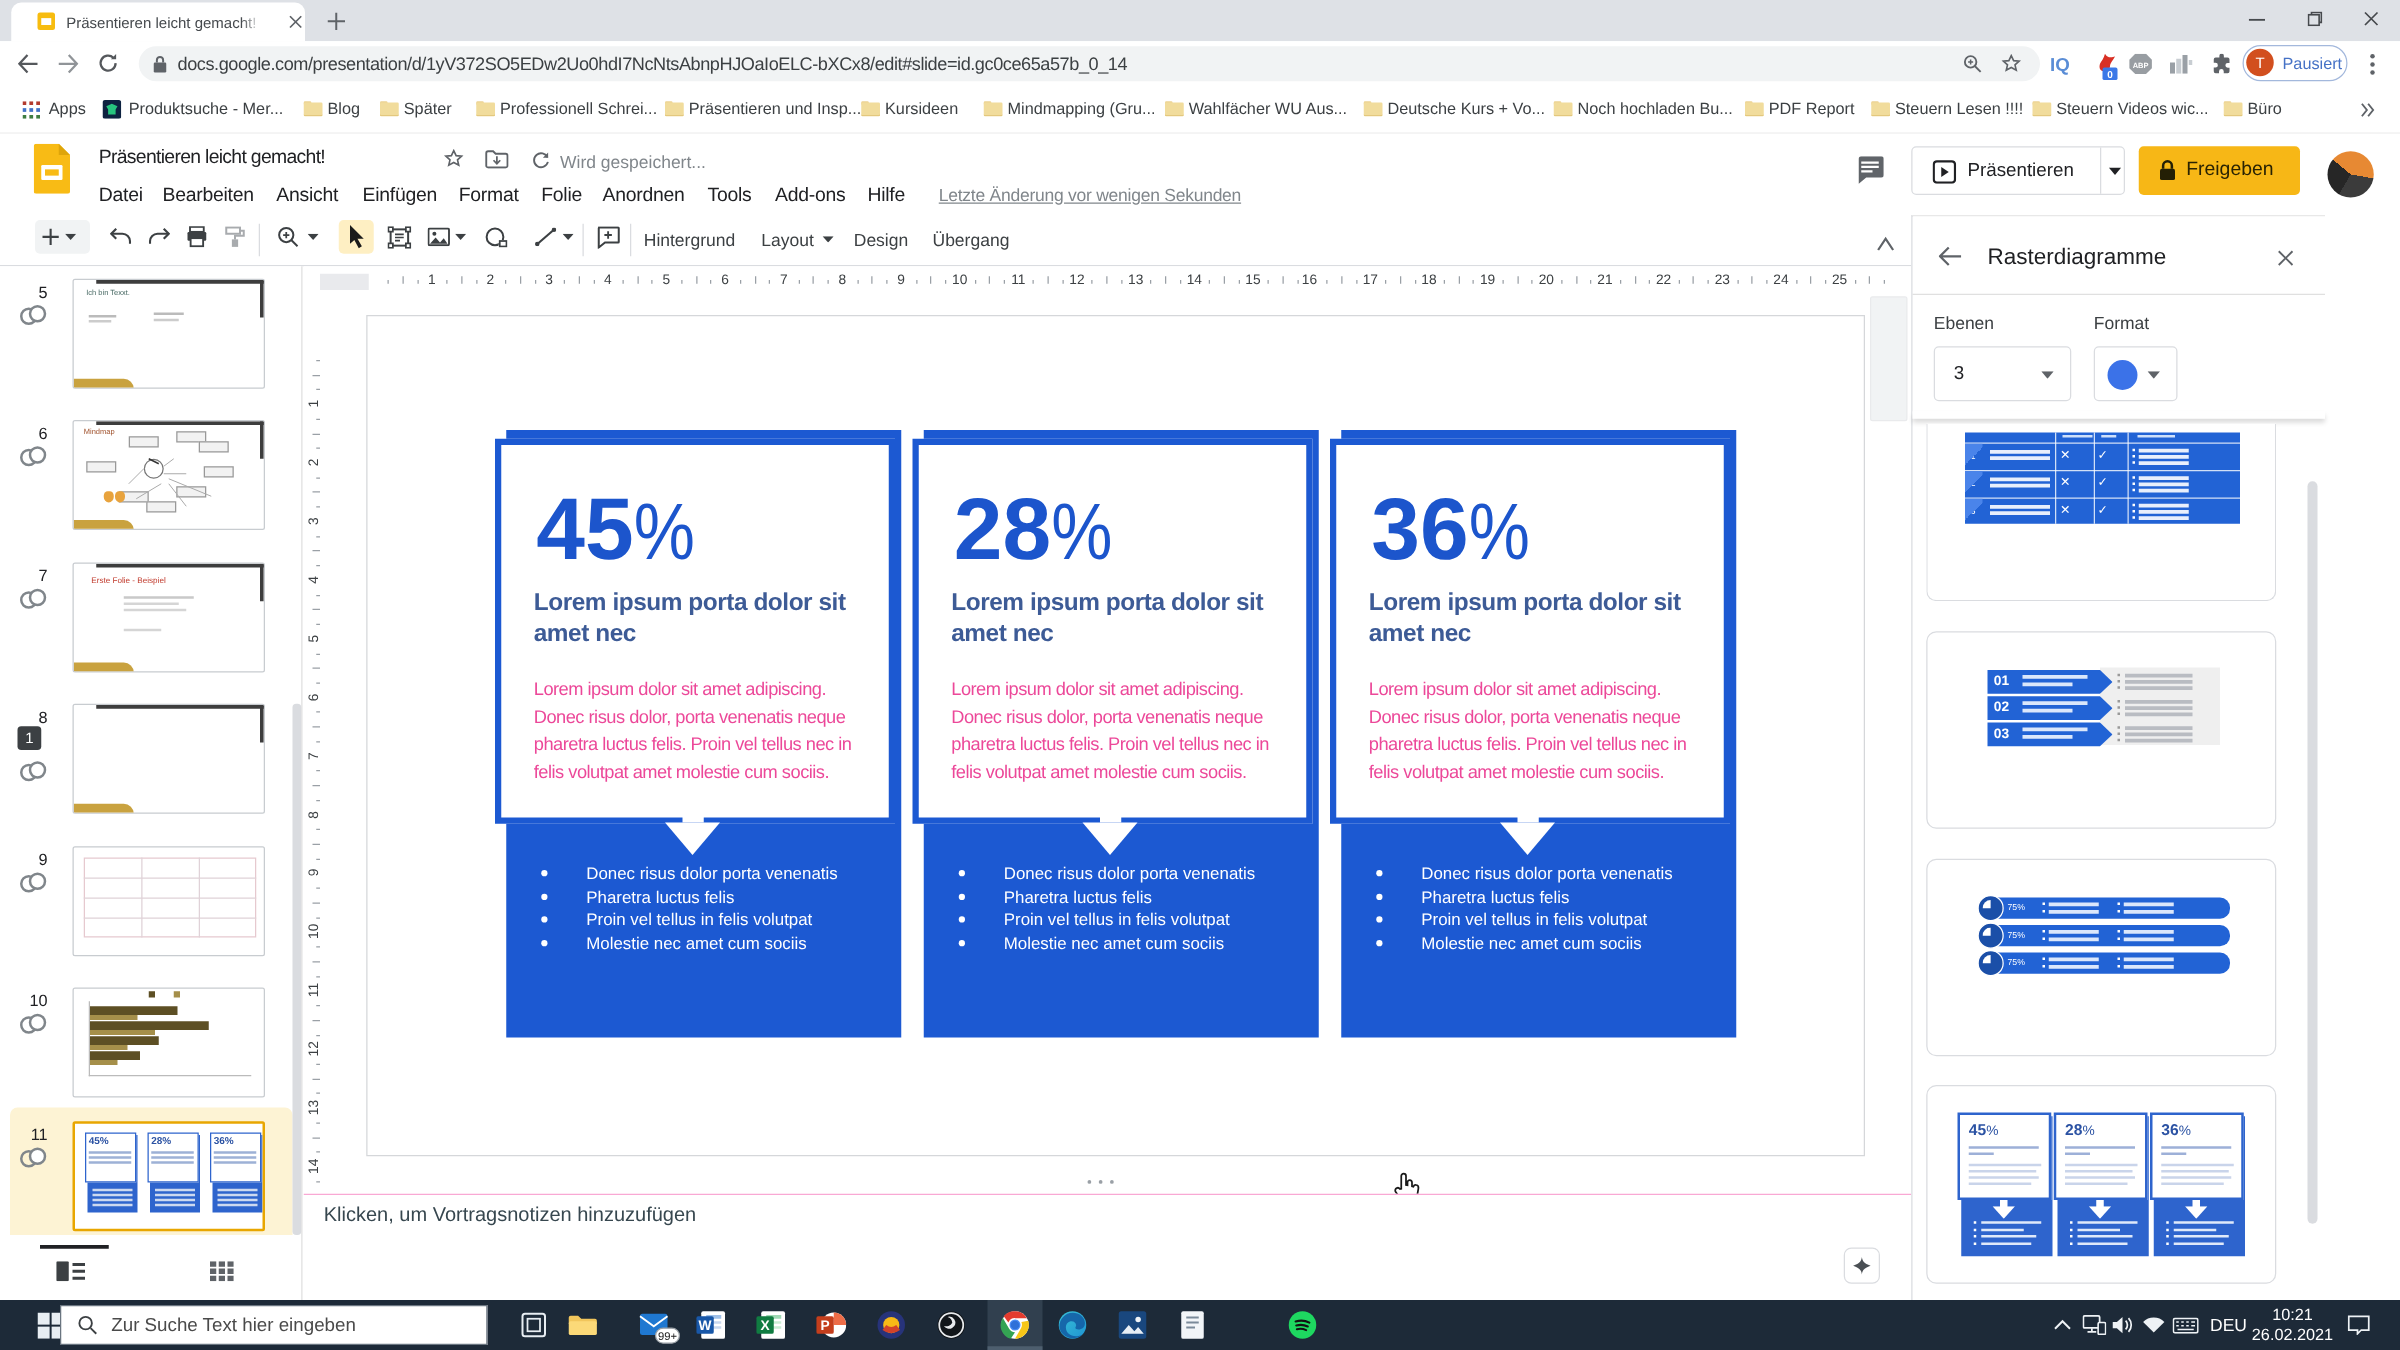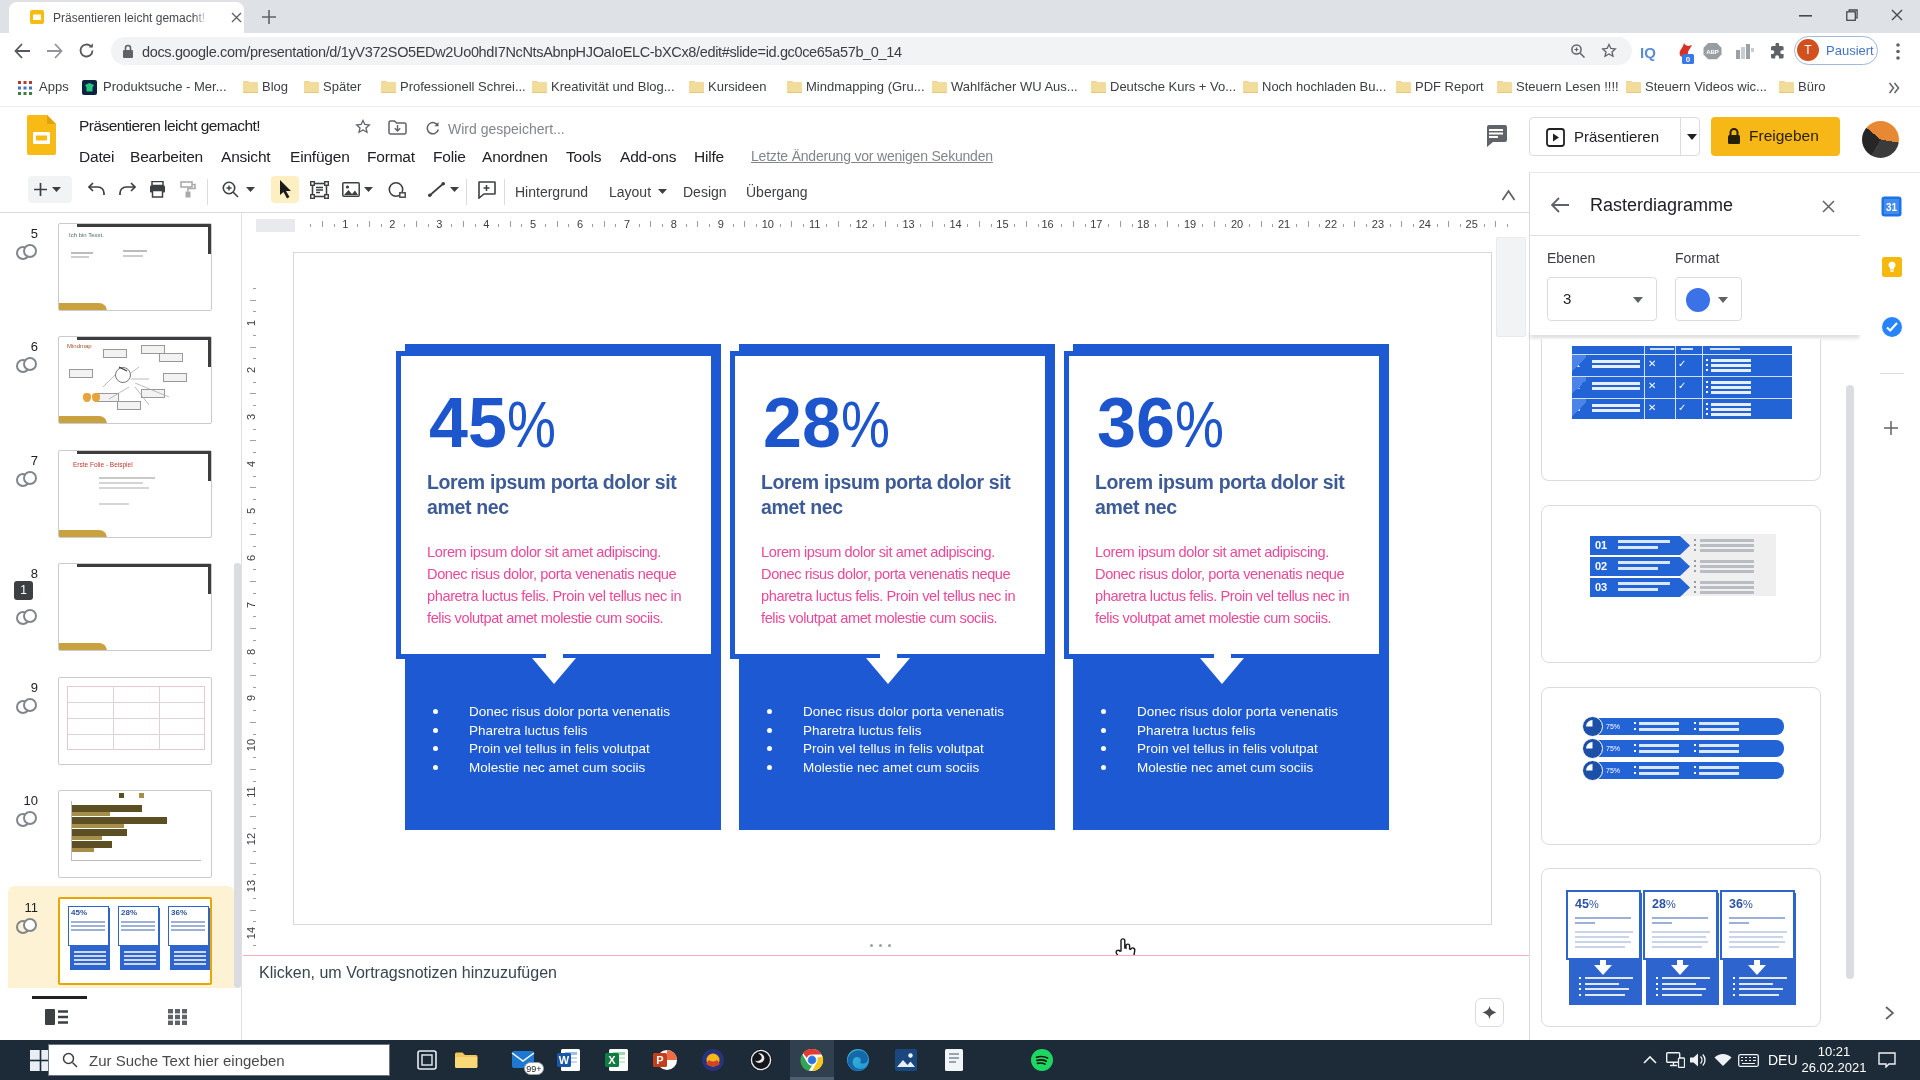--- a/index.html
+++ b/index.html
@@ -30,21 +30,21 @@
 #filmbottom{position:absolute;left:0;top:988px;width:242px;height:52px;background:#fff;border-right:1px solid #e0e0e0}
 #canvas{position:absolute;left:243px;top:213px;width:1286px;height:742px;background:#fff}
 #page{position:absolute;left:50px;top:39px;width:1199px;height:673px;background:#fff;border:1px solid #d5d7da}
 .card{position:absolute;top:131px;width:326px;height:486px}
 .card-blue{position:absolute;left:9px;top:0;width:316px;height:486px;background:#1c59d2}
 .card-white{position:absolute;left:0;top:7px;width:320px;height:308px;background:#fff;border:5px solid #1c59d2}
 .bignum{position:absolute;left:33px;top:39.7px;color:#1c55cc;font-size:70px;font-weight:bold;line-height:78px;letter-spacing:0}
 .pct{display:inline-block;font-size:64px;font-weight:normal;transform:scaleX(0.86);transform-origin:0 50%}
 .chead{position:absolute;left:31px;top:125.7px;width:272px;font-size:19.5px;letter-spacing:-0.35px;line-height:25.5px;color:#3d5b96;font-weight:bold}
 .cpara{position:absolute;left:31px;top:196.5px;width:300px;font-size:14.6px;letter-spacing:-0.4px;line-height:22px;color:#ec4899}
-.cbul{position:absolute;left:73px;top:359px;width:240px;font-size:13.5px;line-height:18.7px;color:#fff}
+.cbul{position:absolute;left:73px;top:346px;width:240px;font-size:13.5px;line-height:18.7px;color:#fff}
 .cbul div{position:relative}
 .cbul div:before{content:"";position:absolute;left:-36px;top:6px;width:5px;height:5px;background:#fff;border-radius:50%}
 .arrow-stem{position:absolute;left:149.5px;top:303px;width:17px;height:11px;background:#fff}
 .arrow-head{position:absolute;left:136px;top:314px;width:0;height:0;border-left:22px solid transparent;border-right:22px solid transparent;border-top:26px solid #fff}
 #notes{position:absolute;left:243px;top:955px;width:1286px;height:85px;background:#fff;border-top:1px solid #f9a8d4}
 #panel{position:absolute;left:1529px;top:172px;width:331px;height:868px;background:#fff;border-left:1px solid #dadce0;border-top:1px solid #e8e8e8}
 .pcard{position:absolute;left:11px;width:280px;border:1px solid #dadce0;border-radius:8px;background:#fff}
 #gbar{position:absolute;left:1860px;top:172px;width:60px;height:868px;background:#fff;border-top:1px solid #e8e8e8}
 #taskbar{position:absolute;left:0;top:1040px;width:1920px;height:40px;background:#1d2a38}
 #tsearch{position:absolute;left:48px;top:4px;width:342px;height:32px;background:#fff;border:1px solid #6a7580}
@@ -157,21 +157,21 @@
         <path d="M3 5l4.5-2L12 5l-1.5 2.5v4h-6v-4z" fill="#27c47e"></path>
       </svg>
       <div class="bk" style="left:103px">Produktsuche - Mer...</div>
       <div class="folder" style="left:243px"></div>
       <div class="bk" style="left:262px">Blog</div>
       <div class="folder" style="left:304px"></div>
       <div class="bk" style="left:323px">Später</div>
       <div class="folder" style="left:381px"></div>
       <div class="bk" style="left:400px">Professionell Schrei...</div>
       <div class="folder" style="left:532px"></div>
-      <div class="bk" style="left:551px">Kreativität und Blog...</div>
+      <div class="bk" style="left:551px">Präsentieren und Insp...</div>
       <div class="folder" style="left:689px"></div>
       <div class="bk" style="left:708px">Kursideen</div>
       <div class="folder" style="left:787px"></div>
       <div class="bk" style="left:806px">Mindmapping  (Gru...</div>
       <div class="folder" style="left:932px"></div>
       <div class="bk" style="left:951px">Wahlfächer WU Aus...</div>
       <div class="folder" style="left:1091px"></div>
       <div class="bk" style="left:1110px">Deutsche Kurs + Vo...</div>
       <div class="folder" style="left:1243px"></div>
       <div class="bk" style="left:1262px">Noch hochladen Bu...</div>
@@ -917,43 +917,20 @@
         <div class="abs" style="left:197px;top:108.0px;width:48px;height:2px;background:#e0e9fa"></div>
         <div class="abs" style="left:191px;top:113.5px;width:2px;height:2px;background:#fff"></div>
         <div class="abs" style="left:197px;top:113.5px;width:34px;height:2px;background:#e0e9fa"></div>
         <div class="abs" style="left:191px;top:119.0px;width:2px;height:2px;background:#fff"></div>
         <div class="abs" style="left:197px;top:119.0px;width:44px;height:2px;background:#e0e9fa"></div>
         <div class="abs" style="left:191px;top:124.5px;width:2px;height:2px;background:#fff"></div>
         <div class="abs" style="left:197px;top:124.5px;width:40px;height:2px;background:#e0e9fa"></div>
       </div>
       <div class="abs" style="left:316px;top:212px;width:8px;height:594px;background:#dadce0;border-radius:4px"></div>
     </div>
-<div id="gbar">
-      <svg class="abs" style="left:21px;top:23px" width="21" height="21" viewBox="0 0 21 21">
-        <rect x="0.5" y="0.5" width="20" height="20" rx="3" fill="#1a73e8"></rect>
-        <rect x="3" y="3" width="15" height="15" fill="#fff" opacity="0.18"></rect>
-        <text x="10.5" y="14.5" font-size="10" fill="#fff" text-anchor="middle" font-weight="bold">31</text>
-      </svg>
-      <svg class="abs" style="left:22px;top:84px" width="20" height="20" viewBox="0 0 20 20">
-        <rect width="20" height="20" rx="2.5" fill="#f5b80c"></rect>
-        <path d="M10 4.5a3.6 3.6 0 0 1 2 6.6v1.4h-4v-1.4a3.6 3.6 0 0 1 2-6.6z" fill="#fff"></path>
-        <rect x="8.3" y="13.2" width="3.4" height="1.6" fill="#fff"></rect>
-      </svg>
-      <svg class="abs" style="left:22px;top:144px" width="20" height="20" viewBox="0 0 20 20">
-        <circle cx="10" cy="10" r="10" fill="#2684fc"></circle>
-        <path d="M5 10.5l3.2 3L15 6" stroke="#fff" stroke-width="2.2" fill="none"></path>
-      </svg>
-      <div class="abs" style="left:20px;top:200px;width:24px;height:1px;background:#dadce0"></div>
-      <svg class="abs" style="left:24px;top:248px" width="14" height="14" viewBox="0 0 14 14">
-        <path d="M7 0v14M0 7h14" stroke="#5f6368" stroke-width="1.5"></path>
-      </svg>
-      <svg class="abs" style="left:25px;top:833px" width="9" height="14" viewBox="0 0 9 14">
-        <path d="M1 1l7 6-7 6" stroke="#5f6368" stroke-width="1.8" fill="none"></path>
-      </svg>
-    </div>
 <div id="taskbar">
       <svg class="abs" style="left:30px;top:10px" width="21" height="21" viewBox="0 0 21 21">
         <g fill="#e8eef3">
           <rect x="0" y="0" width="9.7" height="9.7"></rect>
           <rect x="11.3" y="0" width="9.7" height="9.7"></rect>
           <rect x="0" y="11.3" width="9.7" height="9.7"></rect>
           <rect x="11.3" y="11.3" width="9.7" height="9.7"></rect>
         </g>
       </svg>
       <div id="tsearch">

